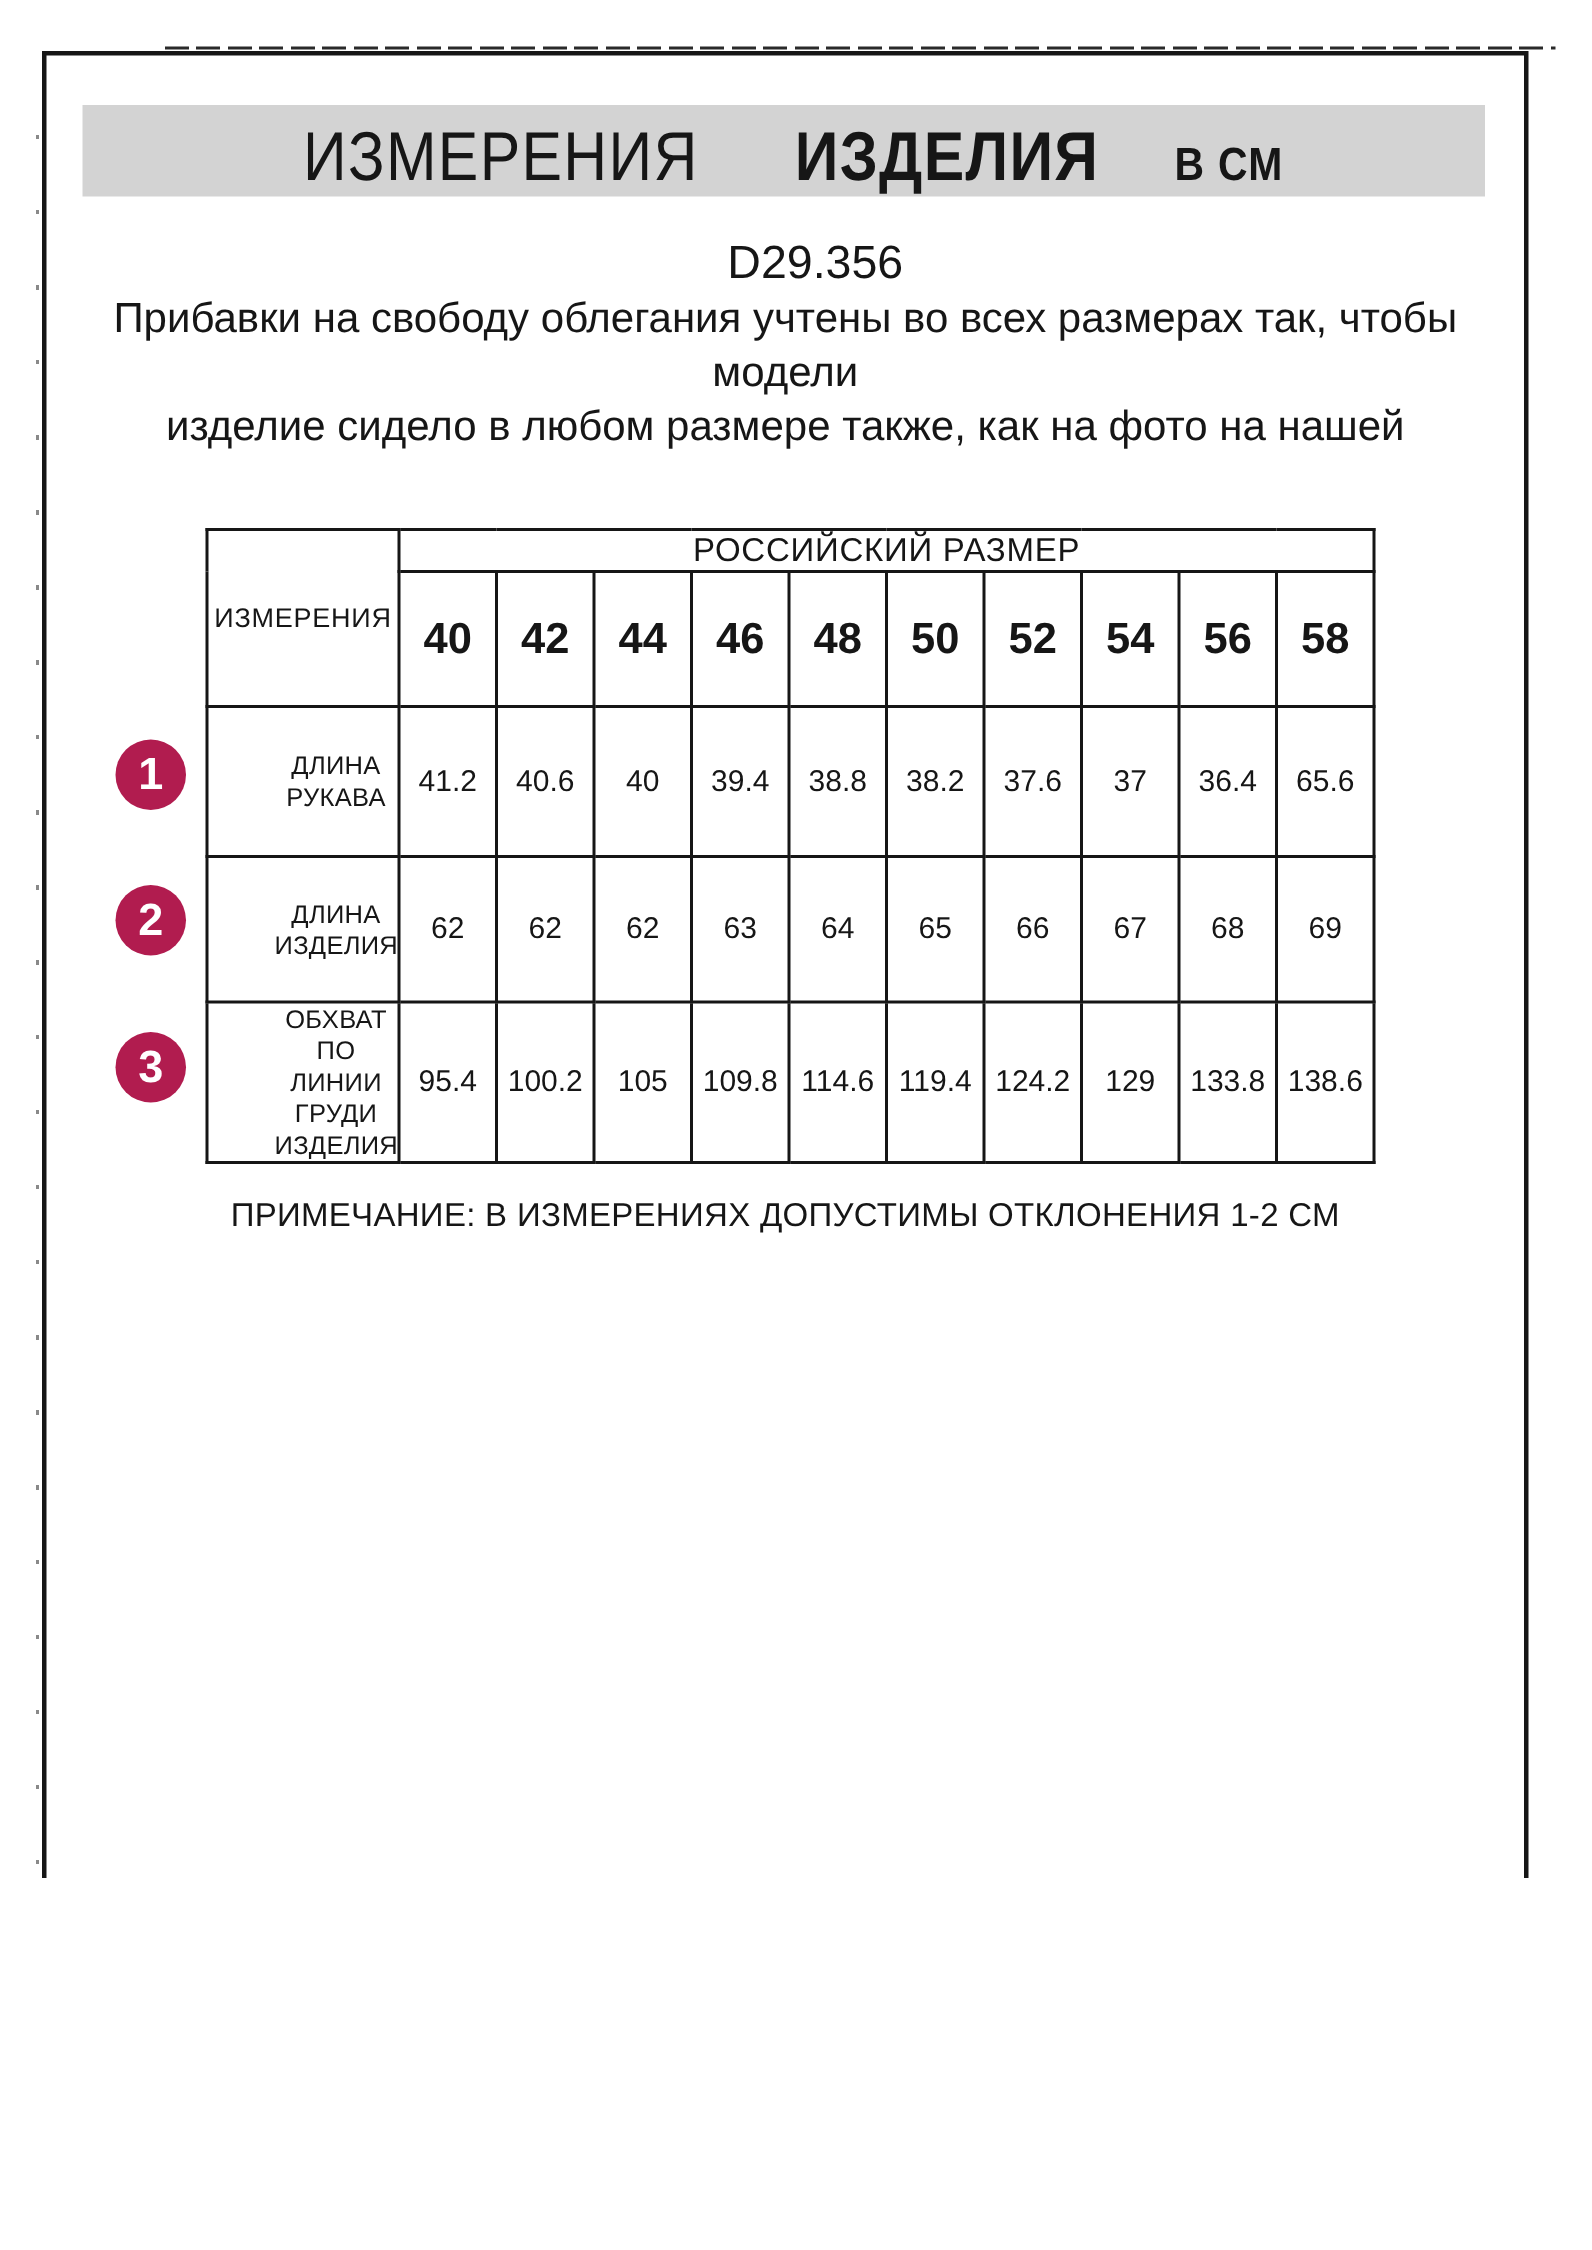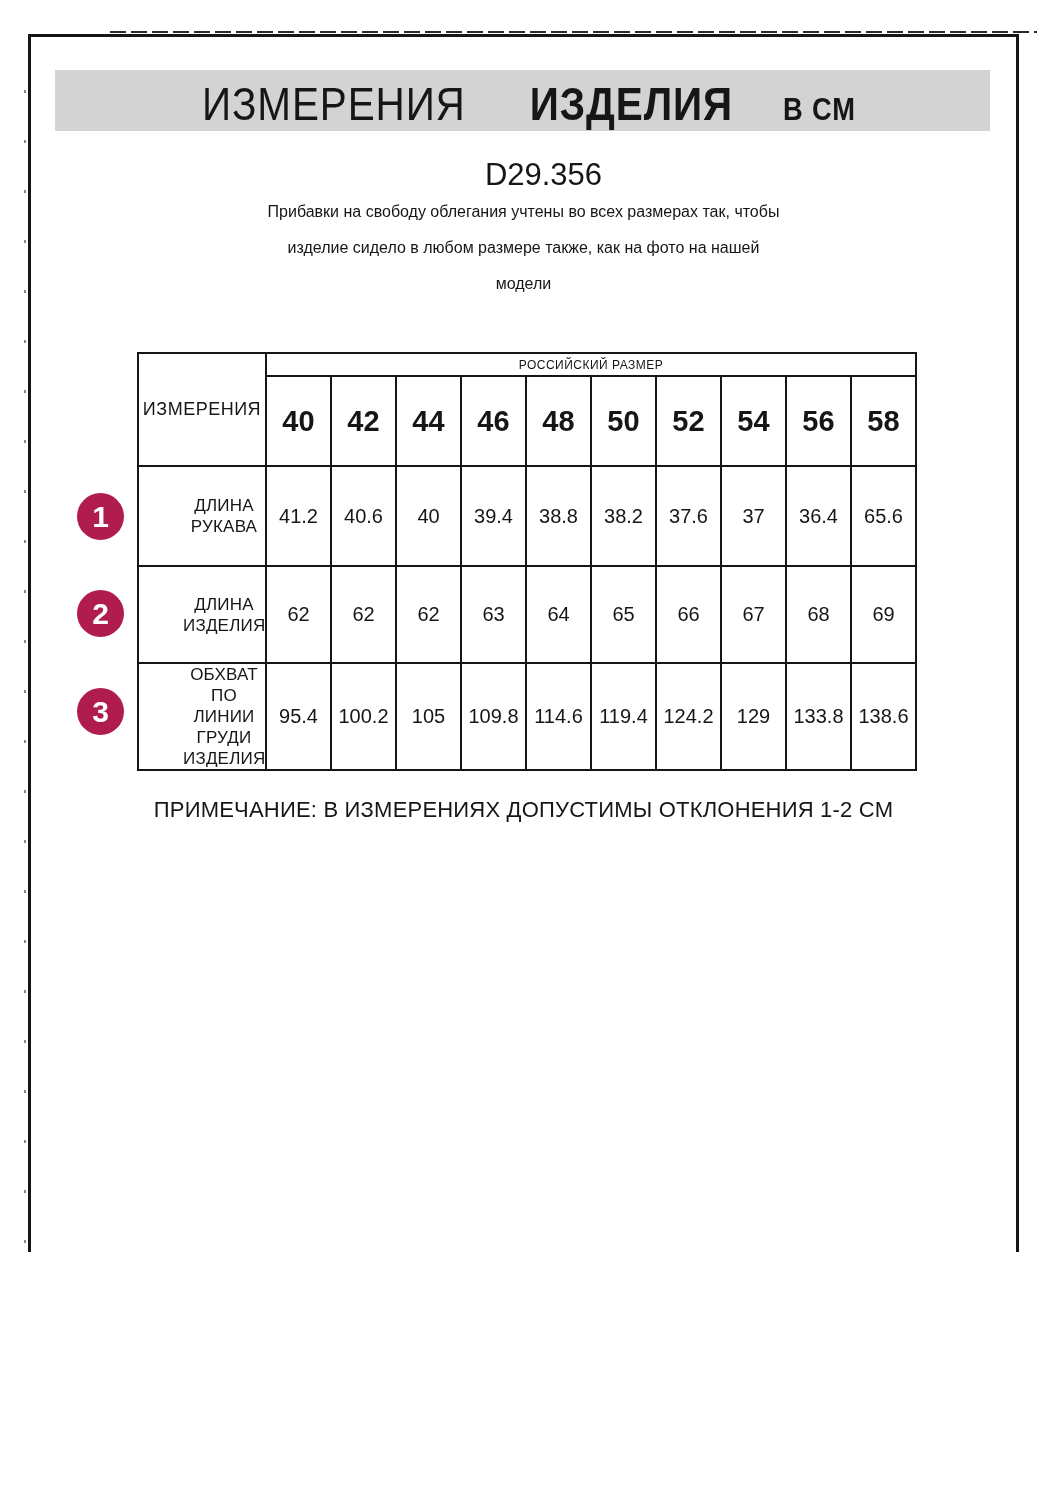--- a/index.html
+++ b/index.html
@@ -55,21 +55,21 @@
     position:absolute;
     left:28px; top:157px; width:991px;
     text-align:center;
     font-size:31px;
     margin-left:20px;
   }
   .description{
     position:absolute;
     left:28px; top:194px; width:991px;
     text-align:center;
-    font-size:16px;
+    font-size:28px;
     line-height:36px;
   }
   .tbl-wrap{
     position:absolute;
     left:137px; top:352px;
   }
   table{
     border-collapse:collapse;
     table-layout:fixed;
     width:778px;
@@ -78,21 +78,21 @@
     border:2px solid var(--ink);
     text-align:center;
     vertical-align:middle;
     background:#fff;
     overflow:hidden;
   }
   .col-label{ width:128px; }
   .col-size{ width:65px; }
   .group-head{
     height:23px;
-    font-size:12px;
+    font-size:22px;
     letter-spacing:.5px;
     padding:0;
   }
   .measure-head{
     font-size:18px;
     letter-spacing:.5px;
   }
   .size-head{
     height:90px;
     font-size:29px;
@@ -145,22 +145,22 @@
   <div class="banner">
     <span class="w t-reg">ИЗМЕРЕНИЯ</span>
     <span class="w t-bold">ИЗДЕЛИЯ</span>
     <span class="w t-unit">В СМ</span>
   </div>
 
   <div class="model-code">D29.356</div>
 
   <div class="description">
     <div>Прибавки на свободу облегания учтены во всех размерах так, чтобы</div>
+    <div>модели</div>
     <div>изделие сидело в любом размере также, как на фото на нашей</div>
-    <div>модели</div>
   </div>
 
   <div class="tbl-wrap">
     <table>
       <colgroup>
         <col class="col-label">
         <col class="col-size">
           <col class="col-size">
           <col class="col-size">
           <col class="col-size">

